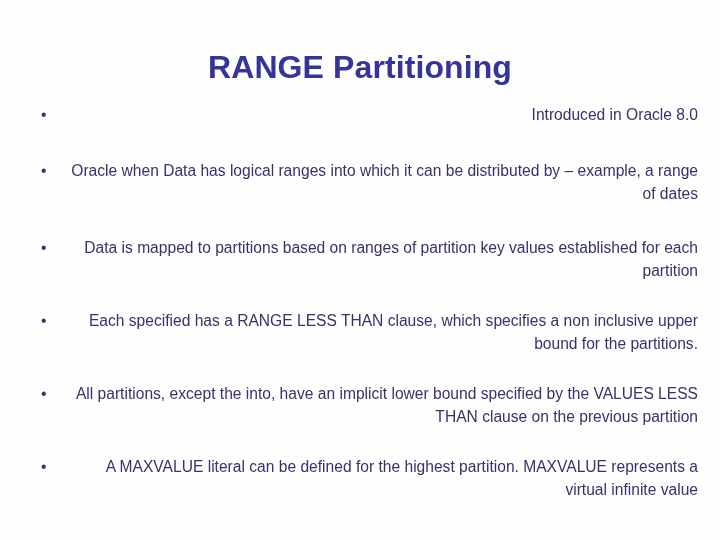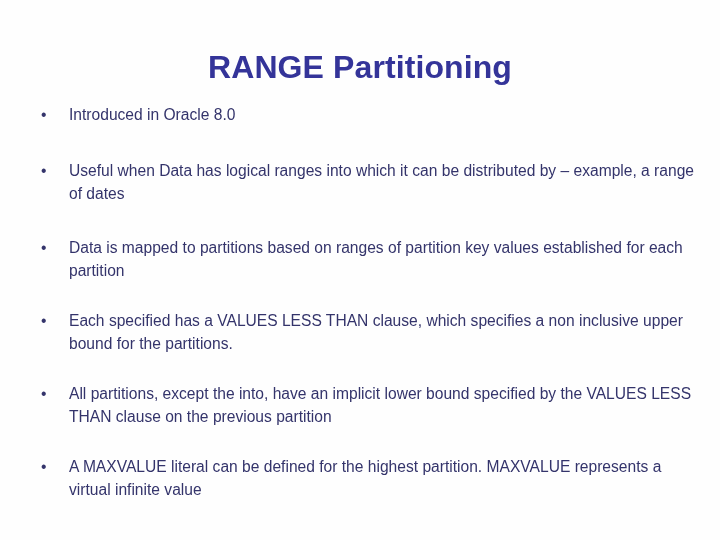--- a/index.html
+++ b/index.html
@@ -59,20 +59,21 @@
     left: 3px;
     top: 0;
     width: 10px;
     font-size: 15.6px;
     line-height: 23px;
     color: #34346b;
     text-align: left;
   }
   .bullet-text {
     display: block;
+    text-align: right;
   }
   .bullet-text b {
     font-weight: normal;
   }
   
   .bullet-item.i0 { margin-bottom: 33px; }
   .bullet-item.i1 { margin-bottom: 31px; }
   .bullet-item.i2 { margin-bottom: 27px; }
   .bullet-item.i3 { margin-bottom: 27px; }
   .bullet-item.i4 { margin-bottom: 27px; }
@@ -84,29 +85,29 @@
 
   <h1 class="slide-title" style="color: rgb(52, 52, 153);">RANGE Partitioning</h1>
 
   <ul class="bullet-list">
     <li class="bullet-item i0" style="color: rgb(52, 52, 107);">
       <span class="bullet-marker" style="color: rgb(52, 52, 107);">•</span>
       <span class="bullet-text"><span>Introduced in Oracle 8.0</span></span>
     </li>
     <li class="bullet-item i1" style="color: rgb(52, 52, 107);">
       <span class="bullet-marker" style="color: rgb(52, 52, 107);">•</span>
-      <span class="bullet-text"><span>Useful when Data has </span><b>logical ranges into which it can be distributed by</b><span> – example, a range of dates</span></span>
+      <span class="bullet-text"><span>Oracle when Data has </span><b>logical ranges into which it can be distributed by</b><span> – example, a range of dates</span></span>
     </li>
     <li class="bullet-item i2" style="color: rgb(52, 52, 107);">
       <span class="bullet-marker" style="color: rgb(52, 52, 107);">•</span>
       <span class="bullet-text"><span>Data is mapped to partitions based on ranges of partition key values established for each partition</span></span>
     </li>
     <li class="bullet-item i3" style="color: rgb(52, 52, 107);">
       <span class="bullet-marker" style="color: rgb(52, 52, 107);">•</span>
-      <span class="bullet-text"><span>Each specified has a </span><b>VALUES LESS THAN</b><span> clause, which specifies a non inclusive upper bound for the partitions.</span></span>
+      <span class="bullet-text"><span>Each specified has a </span><b>RANGE LESS THAN</b><span> clause, which specifies a non inclusive upper bound for the partitions.</span></span>
     </li>
     <li class="bullet-item i4" style="color: rgb(52, 52, 107);">
       <span class="bullet-marker" style="color: rgb(52, 52, 107);">•</span>
       <span class="bullet-text"><span>All partitions, except the into, have an implicit lower bound specified by the VALUES LESS THAN clause on the previous partition</span></span>
     </li>
     <li class="bullet-item i5" style="color: rgb(52, 52, 107);">
       <span class="bullet-marker" style="color: rgb(52, 52, 107);">•</span>
       <span class="bullet-text"><span>A </span><b>MAXVALUE</b><span> literal can be defined for the highest partition. MAXVALUE represents a virtual infinite value</span></span>
     </li>
   </ul>

